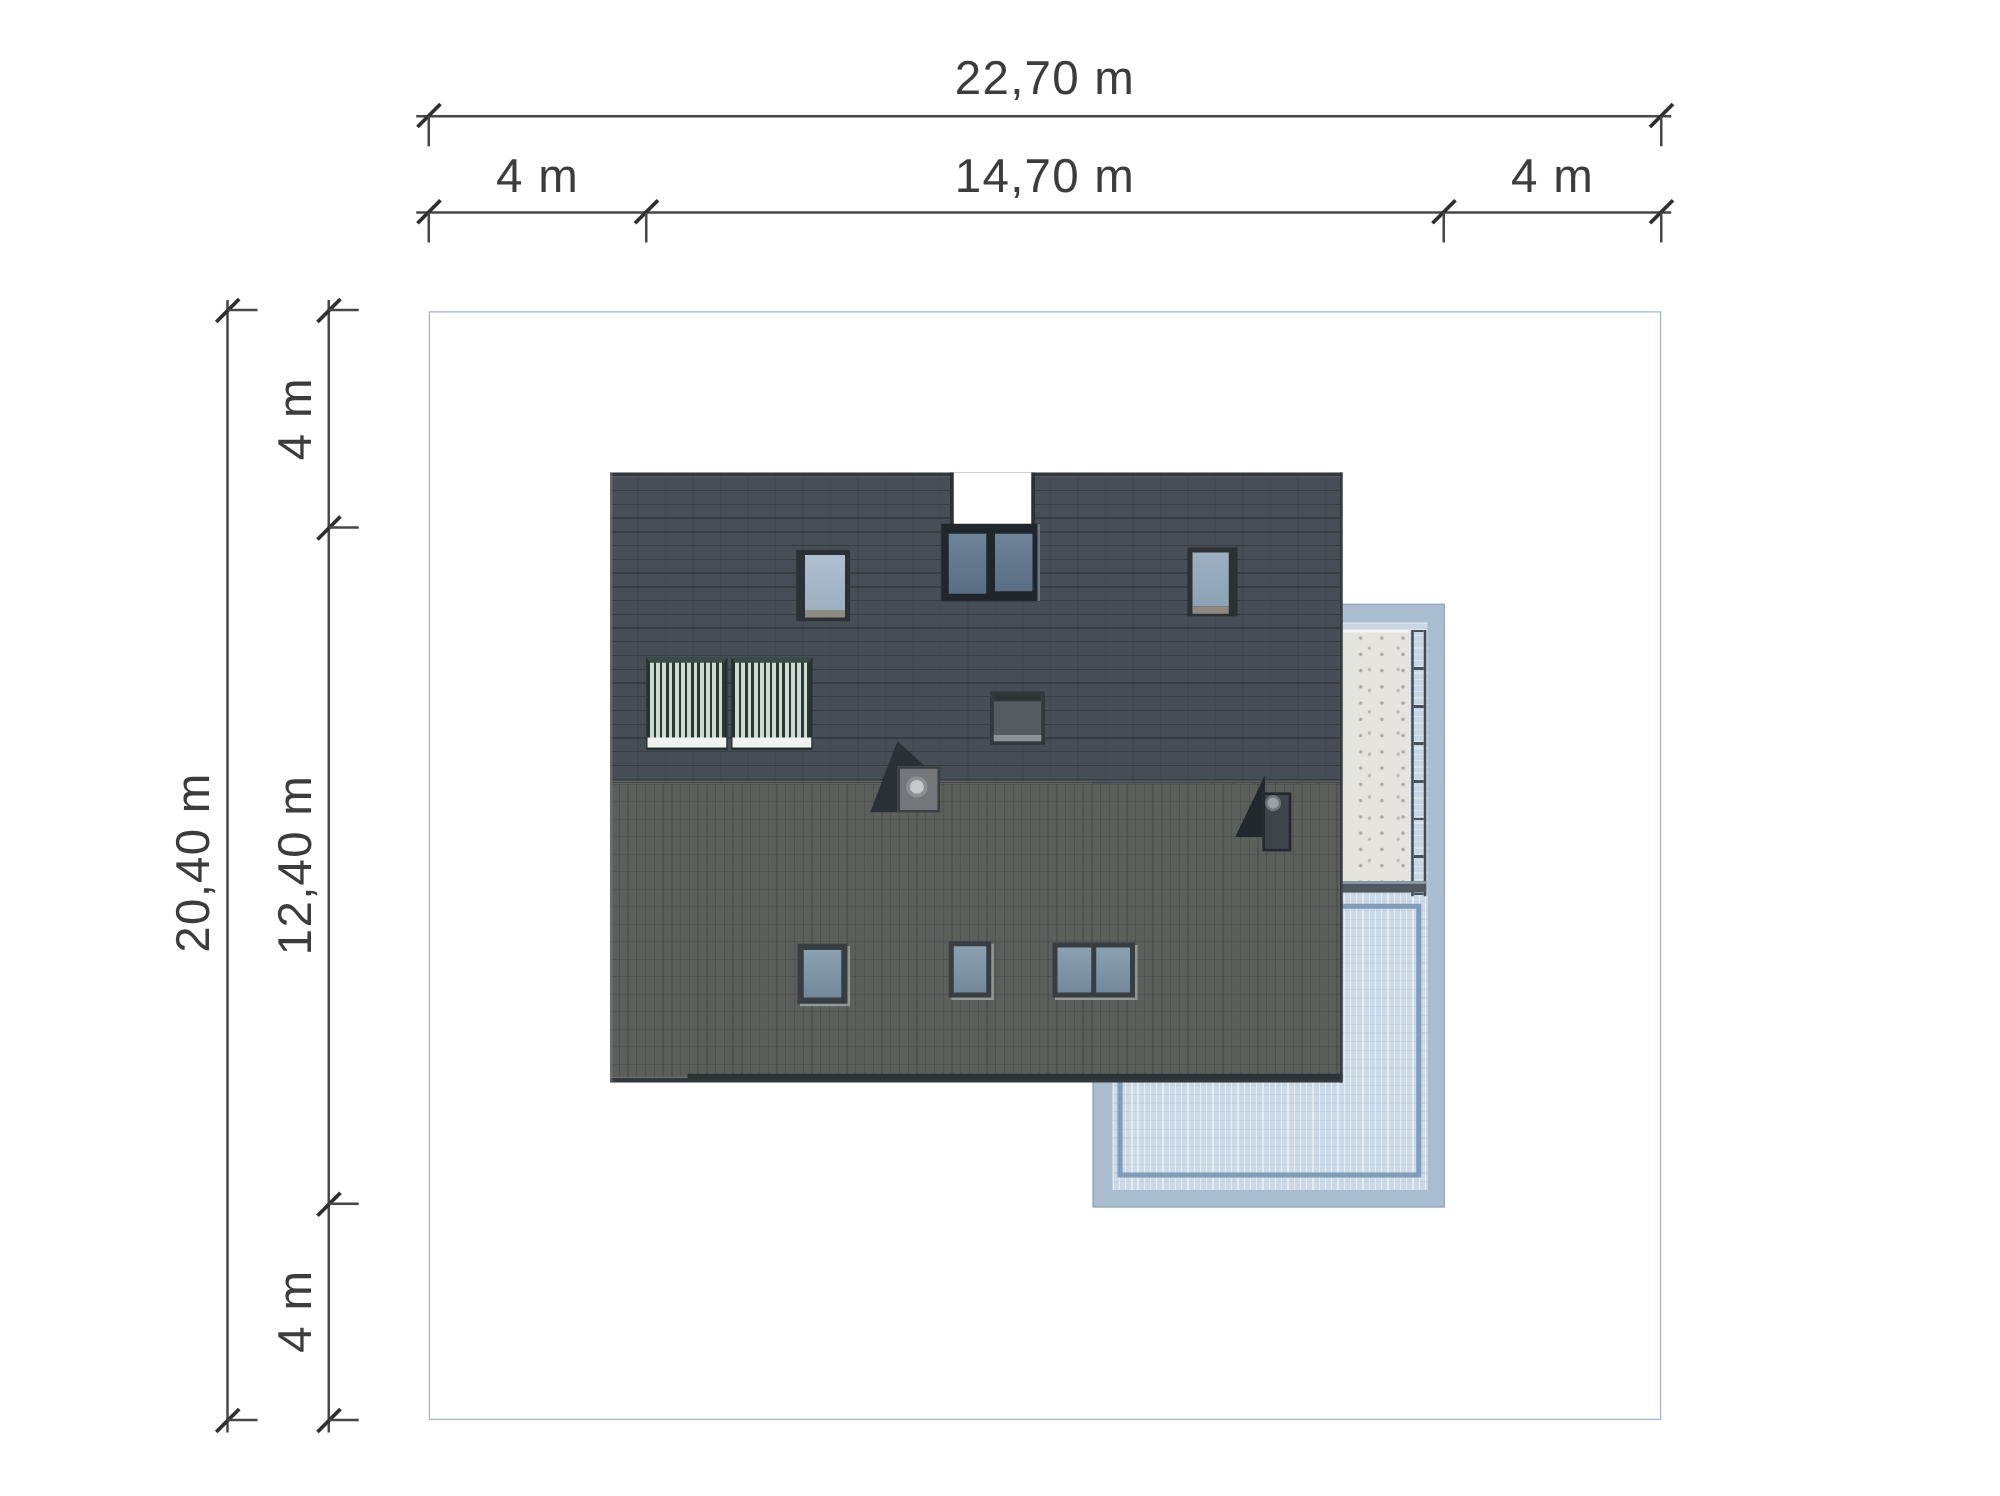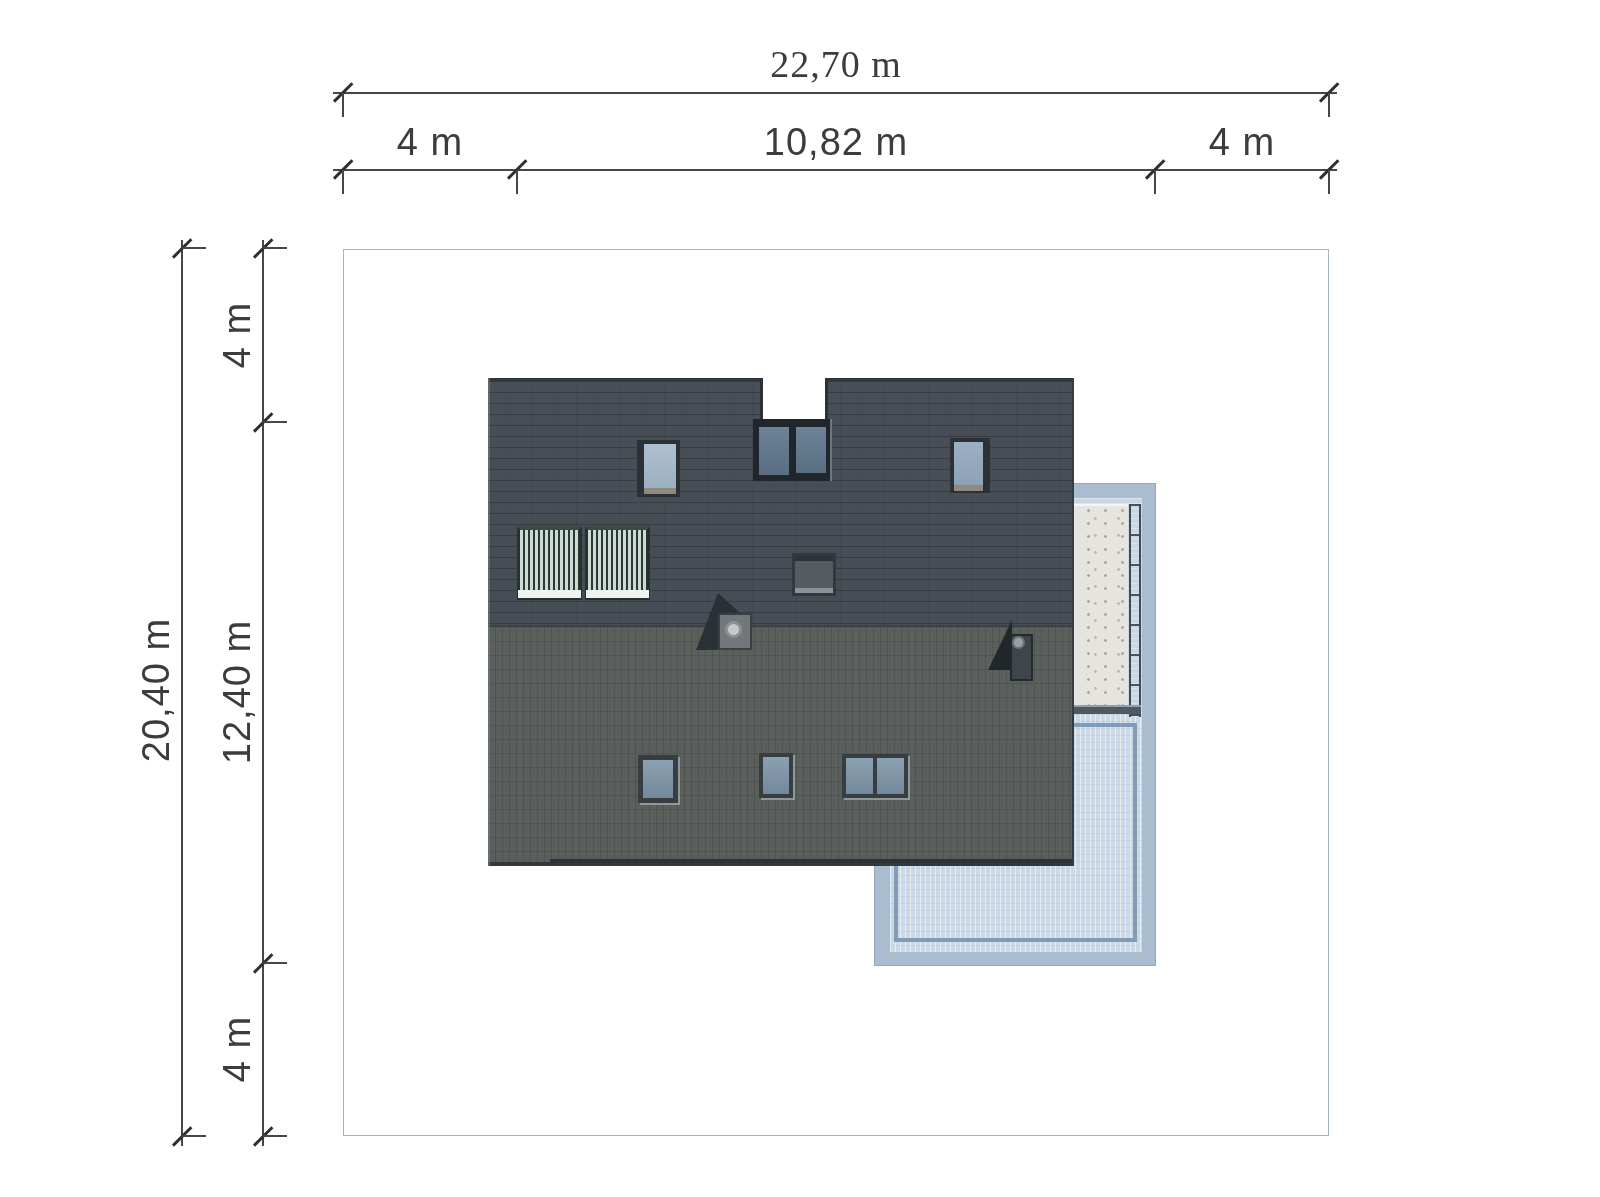--- a/index.html
+++ b/index.html
@@ -117,35 +117,35 @@
 <body>
 
 <div id="canvas">
 
   <div>
     <div class="dline-h" style="left:333px;top:92px;width:1004px;"></div>
     <div class="tick" style="left:330px;top:91px;"></div>
     <div class="tick" style="left:1316px;top:91px;"></div>
     <div class="stub-v" style="left:342px;top:93px;"></div>
     <div class="stub-v" style="left:1328px;top:93px;"></div>
-    <div class="dlabel" style="left:836px;top:64px;font-family:Liberation Serif, serif;">22,70 m</div>
+    <div class="dlabel" style="left:836px;top:64px;">22,70 m</div>
   </div>
 
   <div>
     <div class="dline-h" style="left:333px;top:169px;width:1004px;"></div>
     <div class="tick" style="left:330px;top:168px;"></div>
     <div class="tick" style="left:504px;top:168px;"></div>
     <div class="tick" style="left:1142px;top:168px;"></div>
     <div class="tick" style="left:1316px;top:168px;"></div>
     <div class="stub-v" style="left:342px;top:170px;"></div>
     <div class="stub-v" style="left:516px;top:170px;"></div>
     <div class="stub-v" style="left:1154px;top:170px;"></div>
     <div class="stub-v" style="left:1328px;top:170px;"></div>
     <div class="dlabel" style="left:430px;top:142px;">4 m</div>
-    <div class="dlabel" style="left:836px;top:142px;">10,82 m</div>
+    <div class="dlabel" style="left:836px;top:142px;">14,70 m</div>
     <div class="dlabel" style="left:1242px;top:142px;">4 m</div>
   </div>
 
   <div>
     <div class="dline-v" style="left:181px;top:240px;height:906px;"></div>
     <div class="tick" style="left:169px;top:247px;"></div>
     <div class="tick" style="left:169px;top:1135px;"></div>
     <div class="stub-h" style="left:182px;top:247px;"></div>
     <div class="stub-h" style="left:182px;top:1135px;"></div>
     <div class="dlabel-v" style="left:156px;top:690px;">20,40 m</div>

